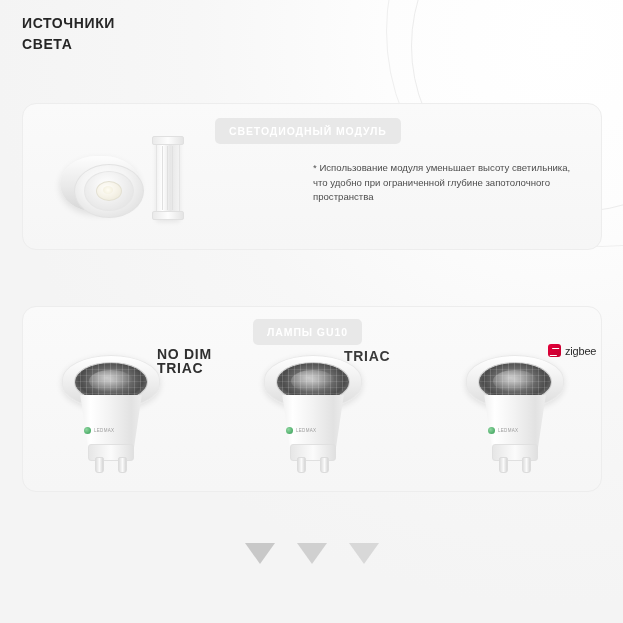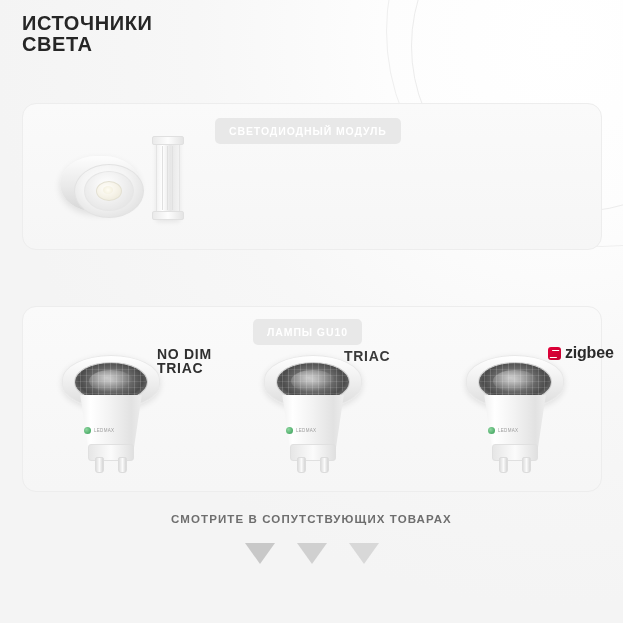--- a/index.html
+++ b/index.html
@@ -32,21 +32,21 @@
     width:430px;height:430px;
     border-radius:50%;
     border:1px solid #efefef;
     pointer-events:none;
   }
 
   h1.title{
     position:absolute;
     left:22px;top:13px;
     margin:0;
-    font-size:20px;
+    font-size:14px;
     font-weight:700;
     letter-spacing:0.6px;
     line-height:21px;
     color:#262626;
     text-transform:uppercase;
   }
 
   .card{
     position:absolute;
     background:linear-gradient(180deg,#fafafa 0%, #f6f6f6 100%);
@@ -201,21 +201,21 @@
   .zigbee .zb-icon{
     width:13px;height:13px;border-radius:3px;
     background:linear-gradient(135deg,#e4003a 0%,#c4002f 100%);
     position:relative;
   }
   .zigbee .zb-icon:after{
     content:"";position:absolute;left:3px;top:3.5px;width:7px;height:6px;
     border-top:1.5px solid #fff;border-bottom:1.5px solid #fff;
     transform:skewX(-18deg);
   }
-  .zigbee .zb-text{font-size:16px;font-weight:700;color:#2a2a2a;letter-spacing:-.2px;}
+  .zigbee .zb-text{font-size:11px;font-weight:400;color:#2a2a2a;letter-spacing:-.2px;}
 
   .footer-title{
     position:absolute;left:0;right:0;top:513px;
     text-align:center;
     font-size:11.5px;font-weight:700;letter-spacing:1.1px;
     color:#6e6e6e;text-transform:uppercase;
   }
   .chevrons{
     position:absolute;left:0;right:0;top:543px;
     display:flex;justify-content:center;gap:22px;
@@ -254,20 +254,21 @@
 
   <div class="heatsink">
     <div class="hs-body"></div>
     <div class="hs-cap top"></div>
     <div class="hs-cap bot"></div>
     <div class="hs-line" style="left:12px"></div>
     <div class="hs-line" style="left:17px"></div>
     <div class="hs-line" style="left:22px"></div>
   </div>
 
+  <div class="note">* Использование модуля уменьшает высоту светильника, что удобно при ограниченной глубине запотолочного пространства</div>
 
   <div class="card" id="card-lamps"></div>
 
   <div class="badge" id="badge-lamps">ЛАМПЫ GU10</div>
 
   <div class="lamp" id="lamp1">
     <div class="reflector"></div>
     <div class="lens"></div>
     <div class="lens-grid"></div>
     <div class="body"></div>
@@ -313,20 +314,19 @@
     <div class="base"></div>
     <div class="pin l"></div>
     <div class="pin r"></div>
   </div>
 
   <div class="zigbee">
     <span class="zb-icon"></span>
     <span class="zb-text">zigbee</span>
   </div>
 
-  <div class="footer-title">СМОТРИТЕ В СОПУТСТВУЮЩИХ ТОВАРАХ</div>
   <div class="chevrons">
     <span class="chev c1"></span>
     <span class="chev c2"></span>
     <span class="chev c3"></span>
   </div>
 
 </div>
 
 </body></html>

